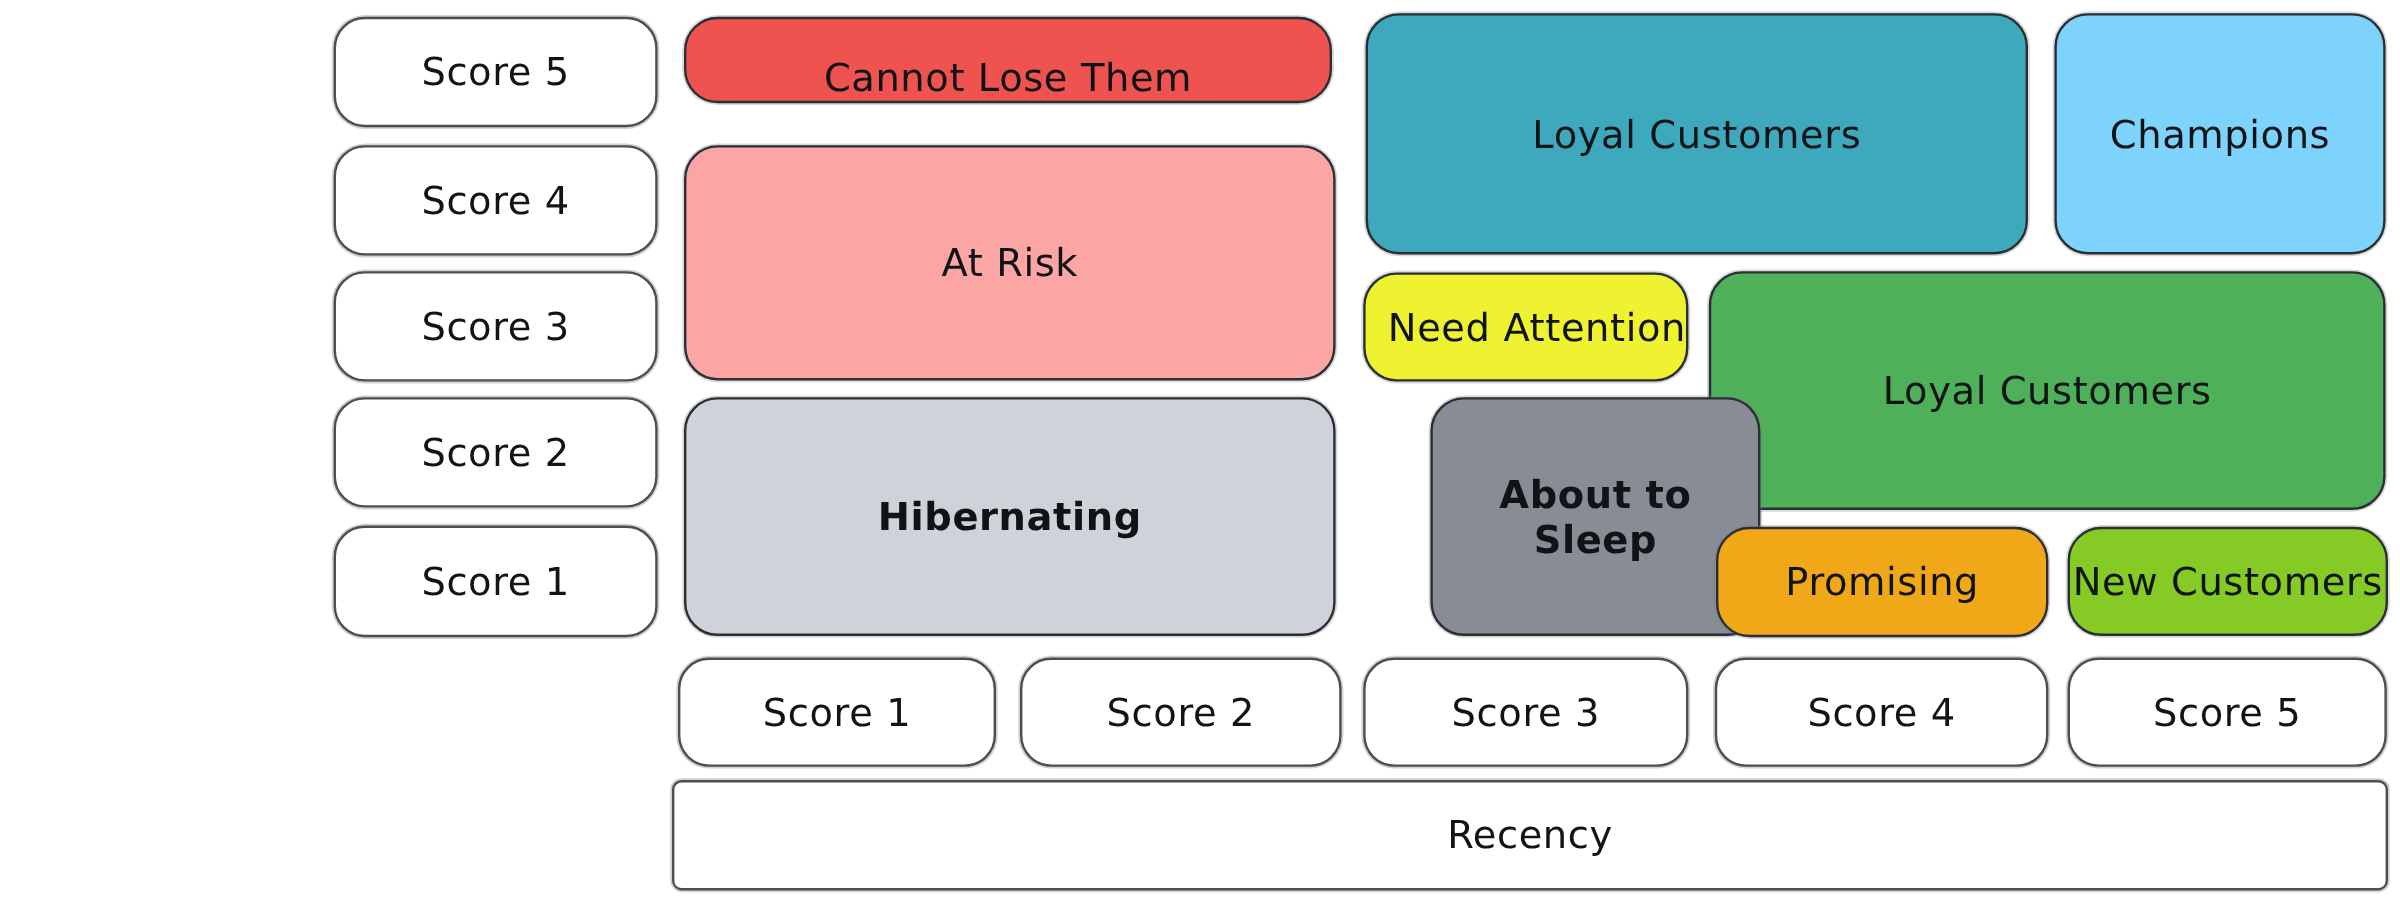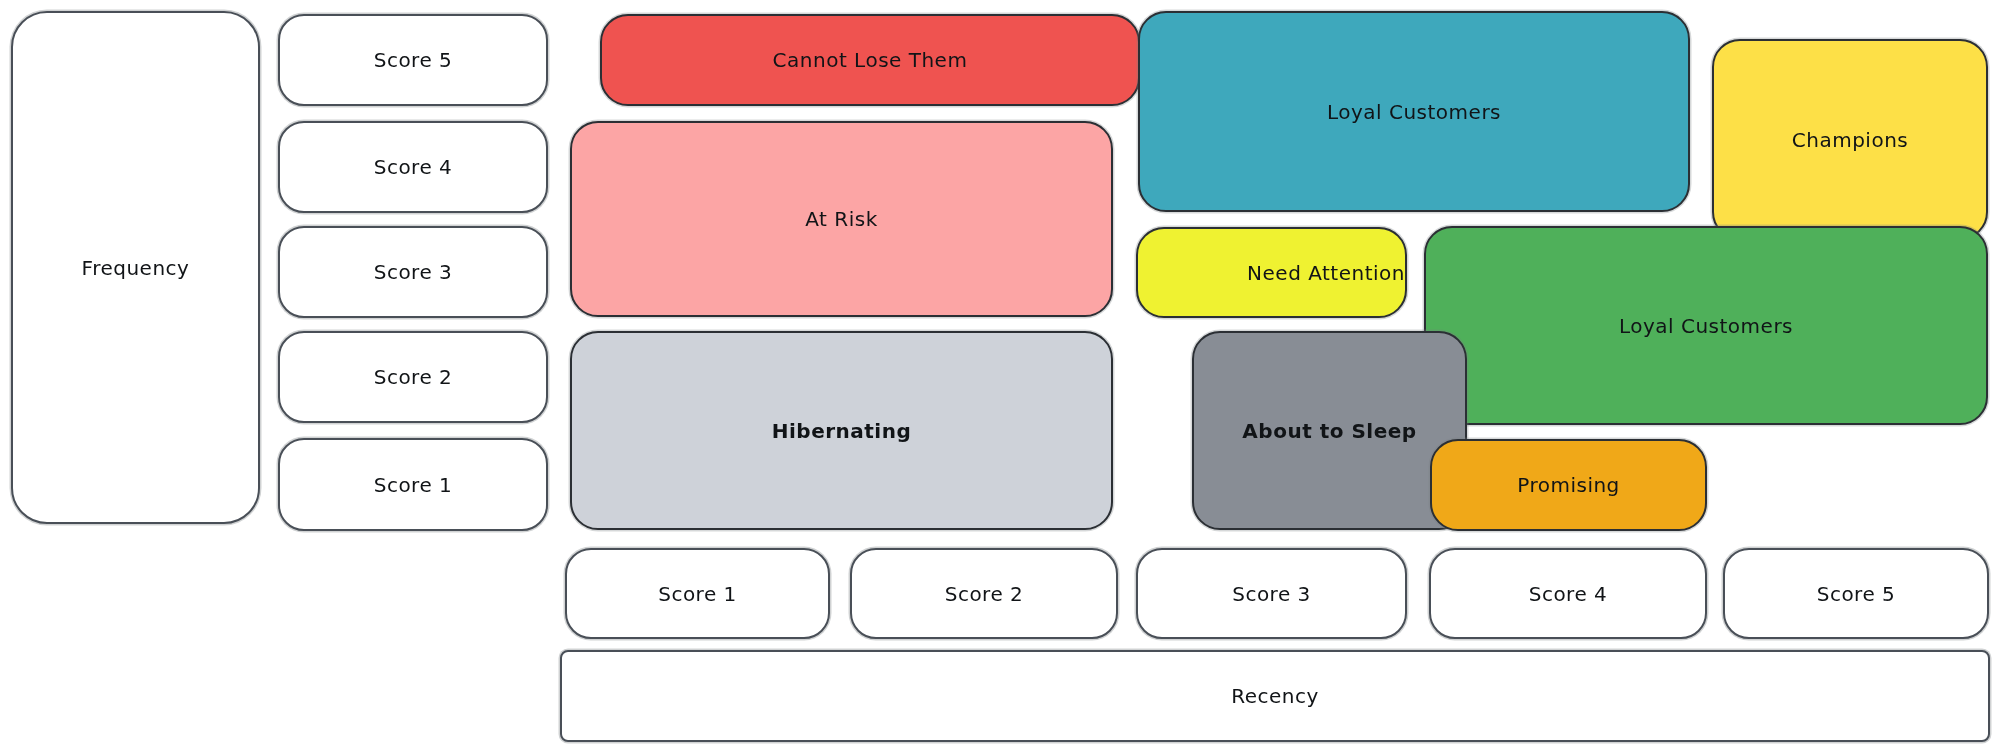--- a/index.html
+++ b/index.html
@@ -15,21 +15,21 @@
     background: #ffffff;
     overflow: hidden;
   }
   .box {
     position: absolute;
     box-sizing: border-box;
     display: flex;
     align-items: center;
     justify-content: center;
     text-align: center;
-    font-size: 20px;
+    font-size: 32px;
     color: #111417;
     letter-spacing: 0.5px;
   }
   .white-box {
     background: #ffffff;
     border: 2.5px solid #494f57;
     border-radius: 26px;
     box-shadow: 0 0 0 1.5px rgba(120,125,130,0.35);
   }
   .seg-box {
@@ -40,21 +40,21 @@
   .label-text { pointer-events: none; }
 
   
   #frequency-box   { left: 11px;  top: 11px;  width: 249px;  height: 513px; border-radius: 36px; }
   #fscore-5 { left: 278px; top: 14px;  width: 270px; height: 92px; }
   #fscore-4 { left: 278px; top: 121px; width: 270px; height: 92px; }
   #fscore-3 { left: 278px; top: 226px; width: 270px; height: 92px; }
   #fscore-2 { left: 278px; top: 331px; width: 270px; height: 92px; }
   #fscore-1 { left: 278px; top: 438px; width: 270px; height: 93px; }
 
-  #seg-cannot-lose-them { left: 600px;  top: 14px;  width: 540px; height: 92px;  }
+  #seg-cannot-lose-them { left: 570px;  top: 14px;  width: 540px; height: 72px; align-items: flex-end;  }
   #seg-at-risk          { left: 570px;  top: 121px; width: 543px; height: 196px; }
   #seg-hibernating      { left: 570px;  top: 331px; width: 543px; height: 199px; font-weight: bold; }
   #seg-loyal-customers-top { left: 1138px; top: 11px; width: 552px; height: 201px; }
   #seg-champions        { left: 1712px; top: 11px;  width: 276px; height: 201px; }
   #seg-need-attention   { left: 1136px; top: 227px; width: 271px; height: 91px; justify-content: flex-end;  }
   #seg-loyal-customers-mid { left: 1424px; top: 226px; width: 564px; height: 199px; }
   #seg-about-to-sleep   { left: 1192px; top: 331px; width: 275px; height: 199px; font-weight: bold; }
   #seg-promising        { left: 1430px; top: 439px; width: 277px; height: 92px;  }
   #seg-new-customers    { left: 1723px; top: 439px; width: 267px; height: 91px;  }
 
@@ -63,23 +63,20 @@
   #rscore-3 { left: 1136px; top: 548px; width: 271px; height: 91px; }
   #rscore-4 { left: 1429px; top: 548px; width: 278px; height: 91px; }
   #rscore-5 { left: 1723px; top: 548px; width: 266px; height: 91px; }
   #recency-box { left: 560px; top: 650px; width: 1430px; height: 92px; border-radius: 8px; }
 </style>
 </head>
 <body>
 
 <div class="canvas">
 
-  <div class="box white-box" id="frequency-box">
-    <span class="label-text">Frequency</span>
-  </div>
   <div class="box white-box" id="fscore-5">
     <span class="label-text">Score 5</span>
   </div>
   <div class="box white-box" id="fscore-4">
     <span class="label-text">Score 4</span>
   </div>
   <div class="box white-box" id="fscore-3">
     <span class="label-text">Score 3</span>
   </div>
   <div class="box white-box" id="fscore-2">
@@ -94,34 +91,37 @@
   </div>
   <div class="box seg-box" id="seg-at-risk" style="background: #fca5a5;">
     <span class="label-text">At Risk</span>
   </div>
   <div class="box seg-box" id="seg-hibernating" style="background: rgb(206, 210, 217);">
     <span class="label-text">Hibernating</span>
   </div>
   <div class="box seg-box" id="seg-loyal-customers-top" style="background: rgb(62, 168, 188);">
     <span class="label-text">Loyal Customers</span>
   </div>
-  <div class="box seg-box" id="seg-champions" style="background: #fde047; margin-top: 28px;">
+  <div class="box seg-box" id="seg-champions" style="background: #7dd3fc;">
     <span class="label-text">Champions</span>
   </div>
   <div class="box seg-box" id="seg-need-attention" style="background: rgb(239, 242, 49);">
     <span class="label-text">Need Attention</span>
   </div>
   <div class="box seg-box" id="seg-loyal-customers-mid" style="background: rgb(79, 176, 90);">
     <span class="label-text">Loyal Customers</span>
   </div>
   <div class="box seg-box" id="seg-about-to-sleep" style="background: rgb(136, 141, 149);">
     <span class="label-text">About to Sleep</span>
   </div>
   <div class="box seg-box" id="seg-promising" style="background: rgb(240, 168, 24); justify-content: center;">
     <span class="label-text">Promising</span>
+  </div>
+  <div class="box seg-box" id="seg-new-customers" style="background: rgb(134, 202, 38);">
+    <span class="label-text">New Customers</span>
   </div>
 
   <div class="box white-box" id="rscore-1">
     <span class="label-text">Score 1</span>
   </div>
   <div class="box white-box" id="rscore-2">
     <span class="label-text">Score 2</span>
   </div>
   <div class="box white-box" id="rscore-3">
     <span class="label-text">Score 3</span>

